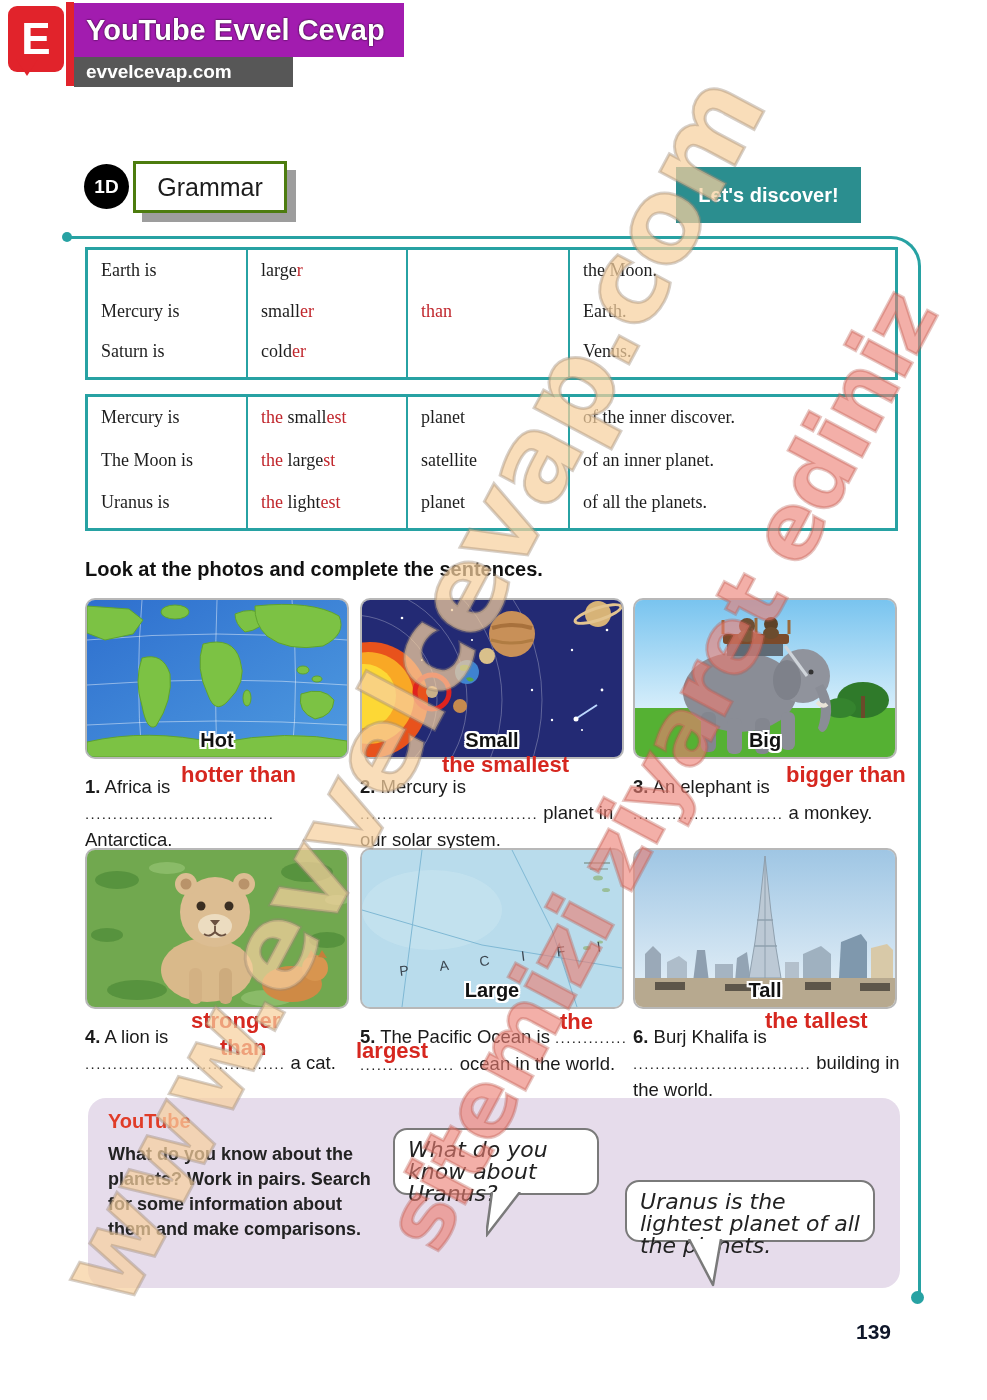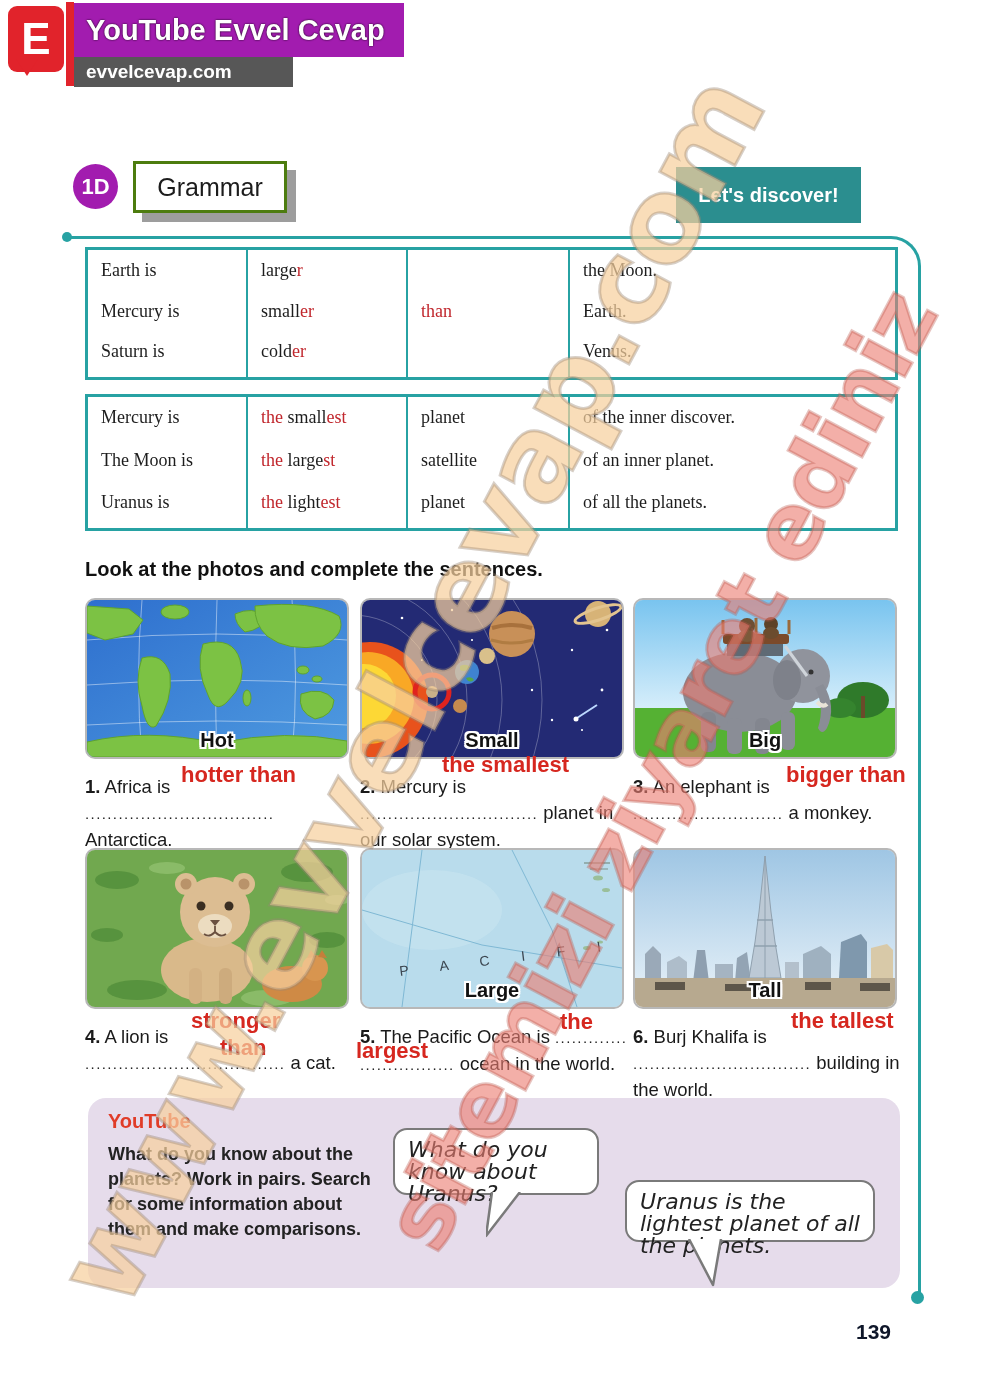--- a/index.html
+++ b/index.html
@@ -13,22 +13,22 @@
   .hdr-logo::after{content:'';position:absolute;left:8px;bottom:-15px;width:0;height:0;
             border:11px solid transparent;border-top:17px solid #e1232b;}
   .hdr-logo span{color:#fff;font-size:44px;font-weight:bold;line-height:1;}
   .hdr-stripe{left:66px;top:2px;width:8px;height:84px;background:#e1232b;z-index:4;}
   .hdr-bar1{left:74px;top:3px;width:330px;height:54px;background:#a21caf;display:flex;align-items:center;z-index:4;}
   .hdr-bar1 span{color:#fff;font-size:29px;font-weight:bold;padding-left:12px;text-shadow:0 0 2px #000;}
   .hdr-bar2{left:74px;top:57px;width:219px;height:30px;background:#575757;display:flex;align-items:center;z-index:4;}
   .hdr-bar2 span{color:#fff;font-size:19px;font-weight:bold;padding-left:12px;}
 
   
-  .badge-num{left:73px;top:164px;width:45px;height:45px;border-radius:50%;background:#a21caf;
-             display:flex;align-items:center;justify-content:center;color:#fff;font-size:22px;font-weight:bold;z-index:3;}
+  .badge-num{left:84px;top:164px;width:45px;height:45px;border-radius:50%;background:#000000;
+             display:flex;align-items:center;justify-content:center;color:#fff;font-size:19px;font-weight:bold;z-index:3;}
   .title-box{left:133px;top:161px;width:148px;height:46px;background:#fff;border:3px solid #4d7c0f;
              box-shadow:9px 9px 0 #9d9d9d;display:flex;align-items:center;justify-content:center;
              font-size:25px;font-weight:normal;z-index:3;}
   .discover{left:676px;top:167px;width:185px;height:56px;background:#2b8e8f;display:flex;align-items:center;
             justify-content:center;color:#fff;font-size:20px;font-weight:bold;z-index:2;}
 
   
   .frame{left:68px;top:236px;width:850px;height:1060px;border-top:3px solid #27a2a3;
          border-right:3px solid #27a2a3;border-top-right-radius:30px;}
   .dotL{left:62px;top:232px;width:10px;height:10px;border-radius:50%;background:#27a2a3;}
@@ -56,21 +56,21 @@
      text-shadow:-2px -2px 0 #fff,2px -2px 0 #fff,-2px 2px 0 #fff,2px 2px 0 #fff,0 -2px 0 #fff,0 2px 0 #fff,-2px 0 0 #fff,2px 0 0 #fff;}
   .sentence{margin-top:15px;font-size:18.5px;line-height:26px;color:#1a1a1a;position:relative;width:272px;}
   .sentence .num{font-weight:bold;}
   .dots{letter-spacing:1.4px;font-size:15px;color:#222;}
   .ans{position:absolute;color:#d6271f;font-weight:bold;font-size:22px;white-space:nowrap;z-index:8;}
   .ex1 .a1{left:96px;top:164px;}
   .ex2 .a1{left:82px;top:154px;}
   .ex3 .a1{left:153px;top:164px;}
   .ex4 .a1{left:106px;top:160px;} .ex4 .a2{left:135px;top:187px;}
   .ex5 .a1{left:200px;top:161px;} .ex5 .a2{left:-4px;top:190px;}
-  .ex6 .a1{left:158px;top:160px;}
+  .ex6 .a1{left:132px;top:160px;}
 
   
   .speak{left:88px;top:1098px;width:812px;height:190px;background:#e6dceb;border-radius:18px;}
   .speak-title{position:absolute;left:20px;top:12px;color:#e03c28;font-size:20px;font-weight:bold;}
   .speak-body{position:absolute;left:20px;top:44px;width:278px;font-size:18px;font-weight:bold;line-height:25px;color:#222;}
   .bubble{position:absolute;background:#fff;border:2.5px solid #7a7a7a;border-radius:14px;
           font-family:"DejaVu Sans",sans-serif;font-style:oblique;font-size:22px;line-height:22px;
           padding:9px 13px;box-sizing:border-box;color:#222;}
   .bub1{left:305px;top:30px;width:206px;height:67px;}
   .bub2{left:537px;top:82px;width:250px;height:62px;}

